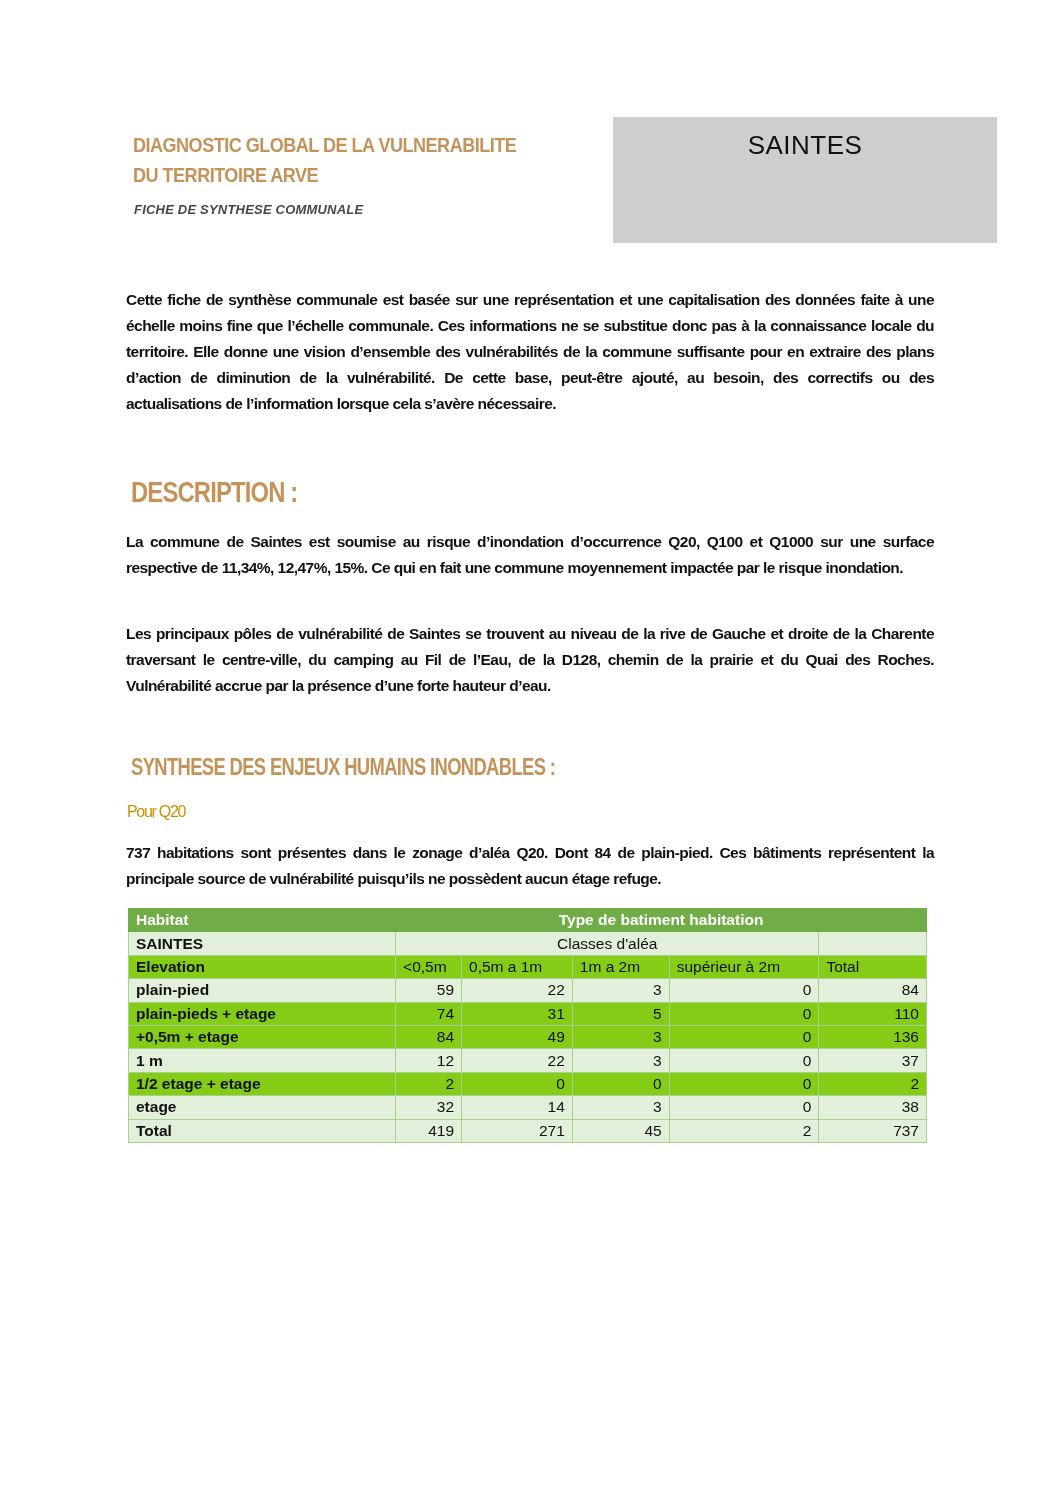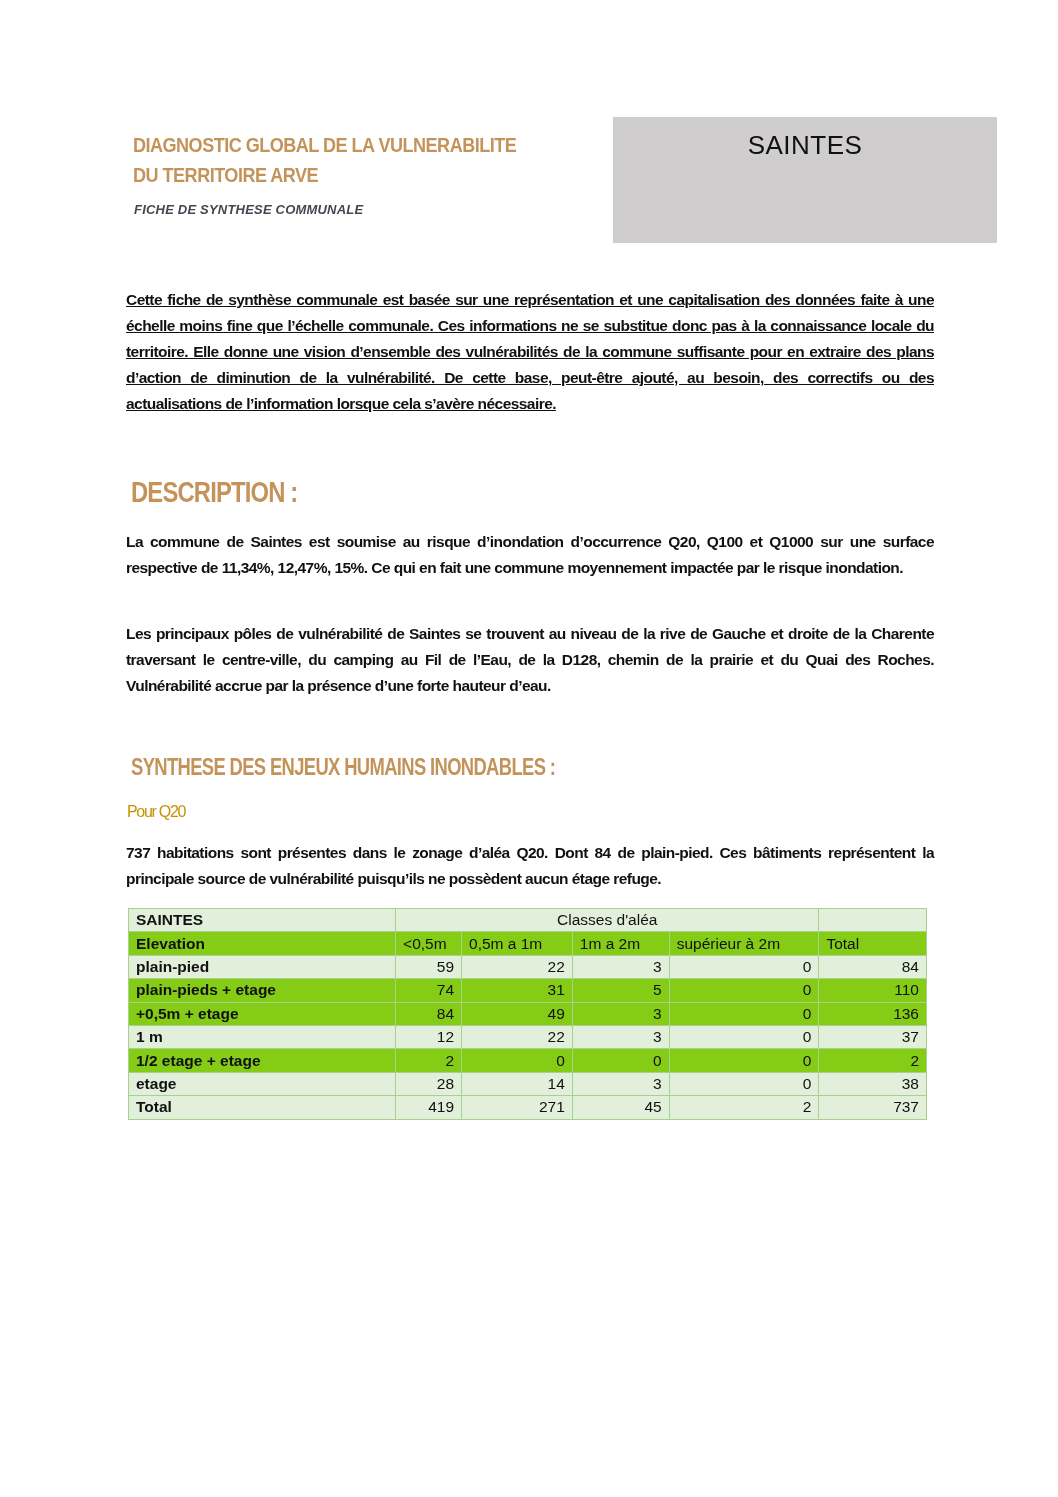--- a/index.html
+++ b/index.html
@@ -5,21 +5,21 @@
   html, body { margin: 0; padding: 0; background: #ffffff; }
   body { width: 1058px; height: 1497px; position: relative; font-family: "Liberation Sans", sans-serif; color: #000; overflow: hidden; }
 
   .doc-title { position: absolute; left: 133px; top: 130px; width: 460px; font-family: "Liberation Sans", sans-serif; font-weight: bold; font-size: 21px; line-height: 30px; color: #c4935a; letter-spacing: -0.6px; transform: scaleX(0.86); transform-origin: left top; }
   .doc-subtitle { position: absolute; left: 134px; top: 202px; font-family: "Liberation Sans", sans-serif; font-style: italic; font-weight: bold; font-size: 13px; color: #44474f; letter-spacing: 0.2px; }
 
   .commune-box { position: absolute; left: 613px; top: 117px; width: 384px; height: 126px; background: #cfcdce; }
   .commune-name { position: absolute; left: 0; right: 0; top: 13px; text-align: center; font-family: "Liberation Sans", sans-serif; font-size: 26px; color: #111; letter-spacing: 0.5px; }
 
   .para { position: absolute; left: 126px; width: 808px; font-family: "Liberation Sans", sans-serif; font-size: 15.5px; line-height: 26px; text-align: justify; color: #111; letter-spacing: -0.55px; font-weight: 600; }
-  .intro { top: 287px; text-decoration: underline; }
+  .intro { top: 287px; }
   .desc1 { top: 529px; }
   .desc2 { top: 621px; }
   .q20-text { top: 840px; }
 
   .h-section { position: absolute; left: 131px; font-family: "Liberation Sans", sans-serif; font-weight: bold; color: #c4935a; transform-origin: left top; }
   .h-description { top: 476px; font-size: 29px; letter-spacing: -1px; transform: scaleX(0.82); }
   .h-synthese { top: 754px; font-size: 23px; letter-spacing: -0.8px; transform: scaleX(0.8); }
 
   .pour-q20 { position: absolute; left: 127px; top: 803px; font-family: "Liberation Sans", sans-serif; font-size: 16px; color: #c79200; letter-spacing: -1.3px; }
 
@@ -60,20 +60,24 @@
 <table class="hab">
   <colgroup>
       <col class="c0">
       <col class="c1">
       <col class="c2">
       <col class="c3">
       <col class="c4">
       <col class="c5">
     </colgroup>
   <tbody>
+      <tr class="title-row">
+    <td>Habitat</td>
+    <td colspan="5" class="center">Type de batiment habitation</td>
+  </tr>
   <tr class="alt">
     <td class="label">SAINTES</td>
     <td colspan="4" class="center">Classes d'aléa</td>
     <td></td>
   </tr>
   <tr class="plain">
     <td class="label">Elevation</td>
     <td class="hdr">&lt;0,5m</td>
     <td class="hdr">0,5m a 1m</td>
     <td class="hdr">1m a 2m</td>
@@ -115,21 +119,21 @@
   <tr class="plain">
     <td class="label">1/2 etage + etage</td>
     <td class="num">2</td>
     <td class="num">0</td>
     <td class="num">0</td>
     <td class="num">0</td>
     <td class="num">2</td>
   </tr>
   <tr class="alt">
     <td class="label">etage</td>
-    <td class="num">28</td>
+    <td class="num">32</td>
     <td class="num">14</td>
     <td class="num">3</td>
     <td class="num">0</td>
     <td class="num">38</td>
   </tr>
   <tr class="alt">
     <td class="label">Total</td>
     <td class="num">419</td>
     <td class="num">271</td>
     <td class="num">45</td>

